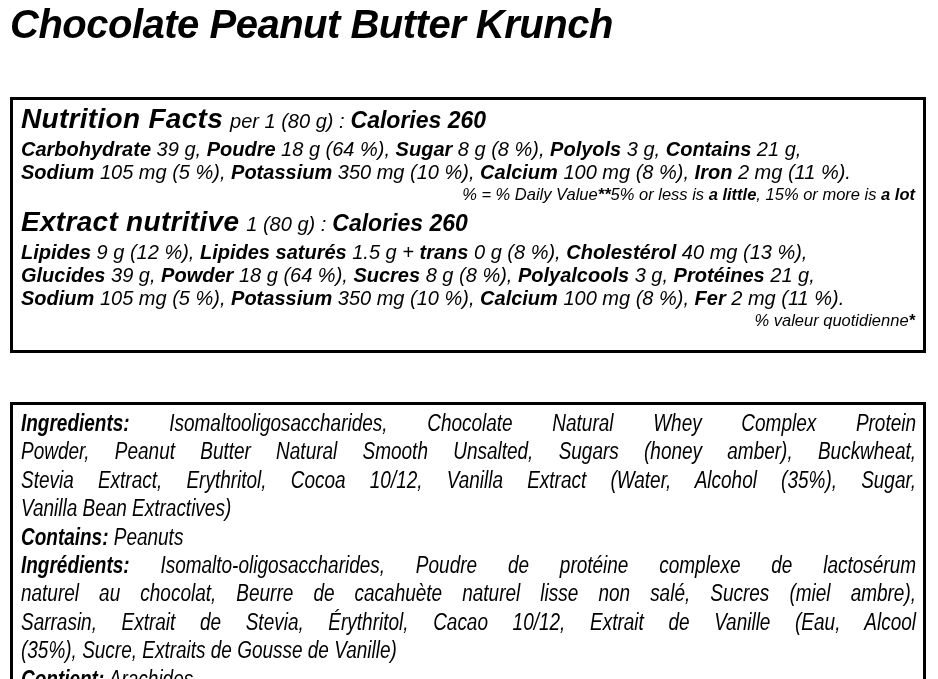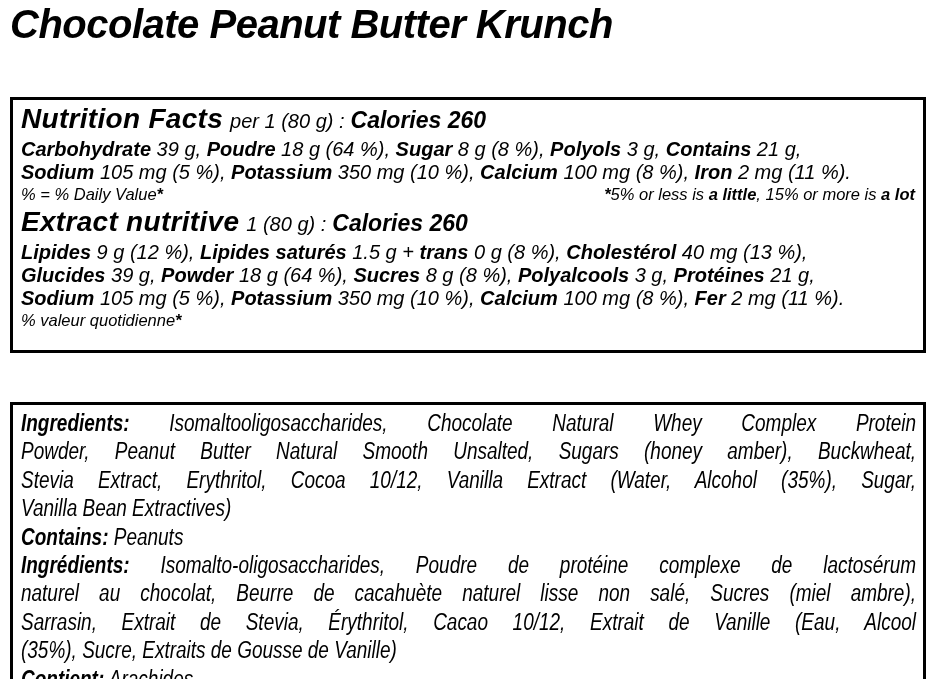--- a/index.html
+++ b/index.html
@@ -66,21 +66,21 @@
     font-weight: bold;
   }
   .nline {
     font-size: 20px;
     line-height: 23px;
     white-space: nowrap;
   }
   .b { font-weight: bold; }
   .foot {
     display: flex;
-    justify-content: space-between;
+    justify-content: flex-end;
     font-size: 16.5px;
     line-height: 21px;
     margin-bottom: 1px;
   }
   .ing-inner {
     width: 1085px;
     transform: scaleX(0.8249);
     transform-origin: 0 0;
   }
   .iline {

